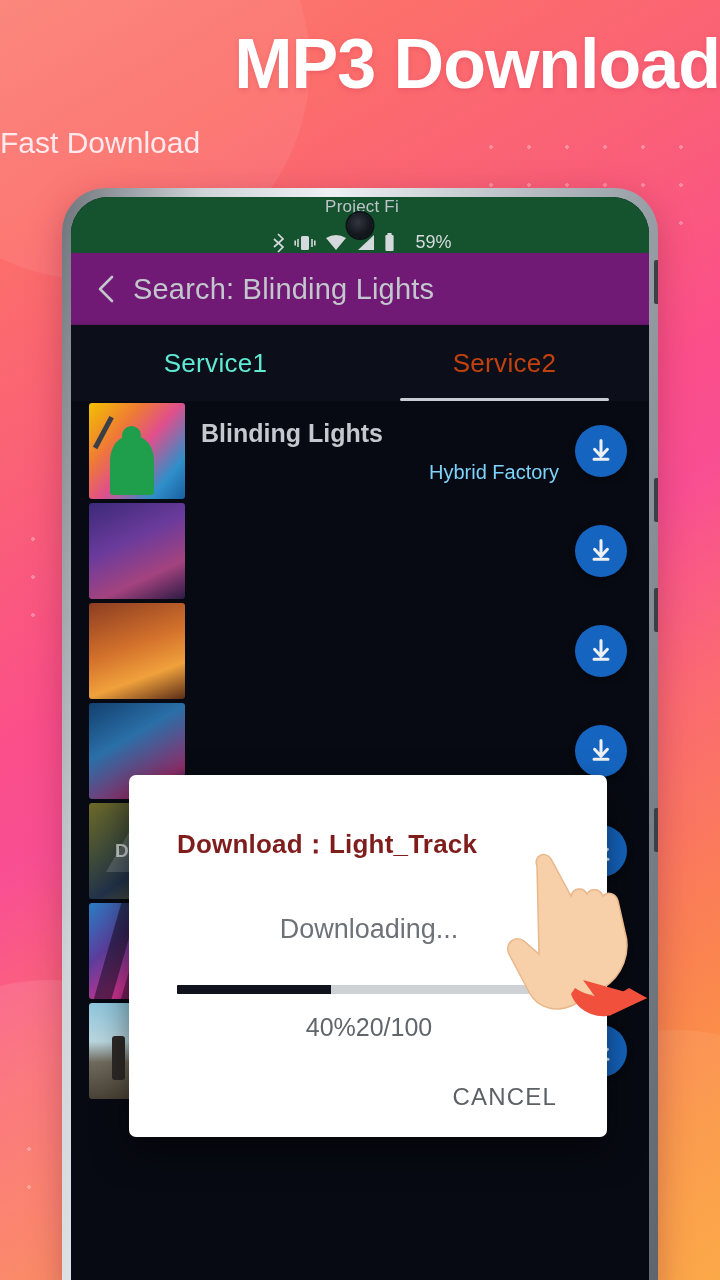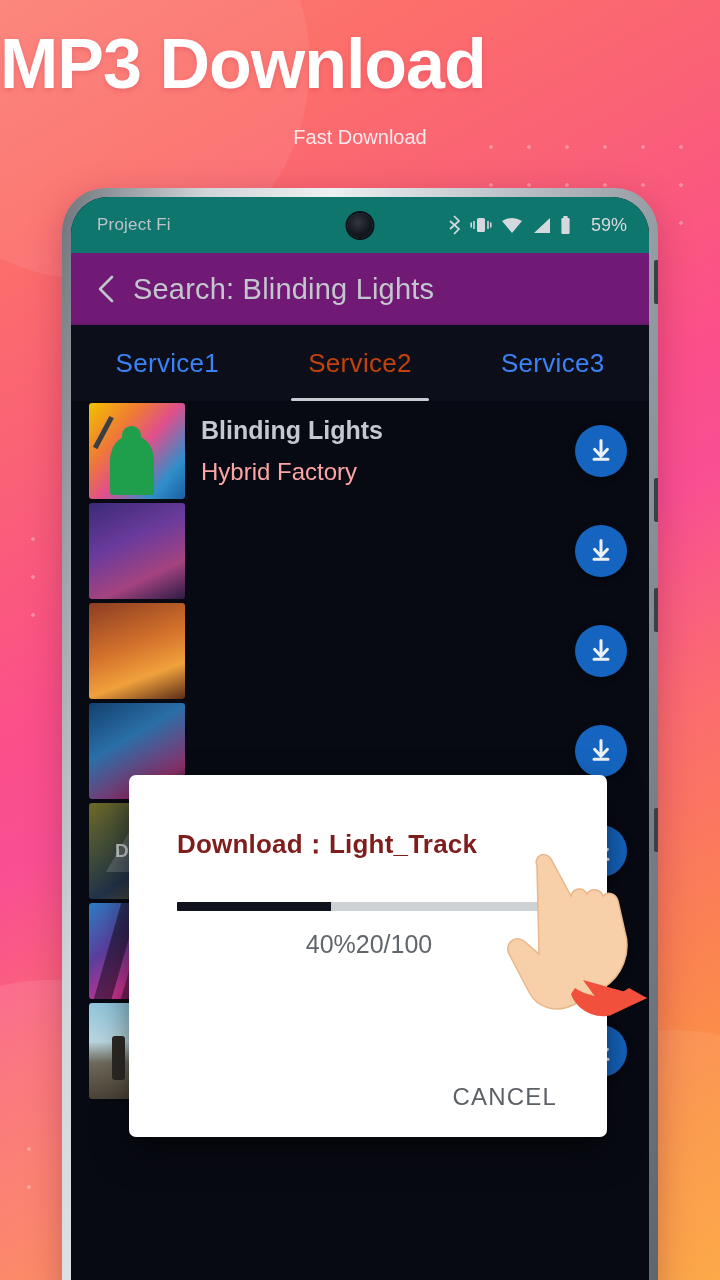--- a/index.html
+++ b/index.html
@@ -46,29 +46,29 @@
     background-image:radial-gradient(rgba(255,255,255,.30) 1.9px, transparent 2.1px);
     background-size:38px 38px;
   }
   #dots-tr { right:18px; top:128px; width:230px; height:120px; }
   #dots-l  { left:14px; top:520px; width:80px; height:125px; }
   #dots-bl { left:10px; bottom:60px; width:80px; height:90px; }
 
   
   #promo-title {
     position:absolute; top:24px; left:0; width:100%;
-    text-align:left;
+    text-align:right;
     font-size:70px; font-weight:bold; color:#ffffff;
     letter-spacing:-1px;
     text-shadow:0 2px 5px rgba(190,40,70,.25);
   }
   #promo-subtitle {
     position:absolute; top:126px; left:0; width:100%;
-    text-align:center;
-    font-size:20px; color:#ffe9ec; font-weight:400;
+    text-align:left;
+    font-size:30px; color:#ffe9ec; font-weight:400;
   }
 
   
   #phone {
     position:absolute;
     left:62px; top:188px;
     width:596px; height:1110px;
     border-radius:44px 44px 0 0;
     background:linear-gradient(100deg,#6e747b 0%,#cfd4d8 18%,#eef1f3 34%,#b9bfc5 58%,#8d949b 80%,#5d636a 100%);
     padding:9px 9px 0 9px;
@@ -86,21 +86,22 @@
     position:absolute; right:-1px; width:5px;
     background:#3b4047; border-radius:2px;
   }
 
   
   #status-bar {
     position:relative; height:56px;
     display:flex; align-items:center; justify-content:space-between;
     padding:0 22px 0 26px;
     color:#c9ccd3; font-size:17px;
-    background:#0f766e;
+    background:#14532d;
+    flex-direction:column;
   }
   #carrier-label { letter-spacing:.2px; color:#bfc3ca; }
   #status-icons { display:flex; align-items:center; gap:9px; }
   #status-icons svg { display:block; }
   #battery-percent { font-size:18px; color:#d7dade; margin-left:11px; }
   #camera-notch {
     position:absolute; left:50%; top:16px; transform:translateX(-50%);
     width:25px; height:25px; border-radius:50%;
     background:radial-gradient(circle at 42% 38%, #32363f 0%, #15181f 55%, #0c0f16 100%);
     box-shadow:0 0 0 2px #0e1118;
@@ -117,21 +118,21 @@
     font-size:29px; color:#c3c7cd; font-weight:400; letter-spacing:.2px;
   }
 
   
   #tab-bar {
     display:flex; height:76px; background:#0c0f19;
     box-shadow:0 2px 5px rgba(0,0,0,.5);
   }
   .tab {
     flex:1; display:flex; align-items:center; justify-content:center;
-    position:relative; font-size:26px; color:#3b82f6; letter-spacing:.3px;
+    position:relative; font-size:26px; color:#5eead4; letter-spacing:.3px;
   }
   .tab.active { color:#c2410c; font-weight:normal; }
   .tab.active::after {
     content:""; position:absolute; bottom:0; left:14%; width:72%;
     height:3px; background:#c8ccd2; border-radius:2px;
   }
 
   
   #song-list { position:relative; background:#080a13; height:905px; }
   .song-row {
@@ -147,22 +148,22 @@
     font-size:19px; font-weight:bold; color:rgba(235,238,242,.75);
     letter-spacing:1px;
   }
   .song-meta { flex:1; min-width:0; }
   .song-title {
     font-size:25px; font-weight:bold; color:#c5c9cf;
     white-space:nowrap; overflow:hidden; text-overflow:ellipsis;
     margin-bottom:13px;
   }
   .song-artist {
-    font-size:24px; color:#fca5a5;
-    white-space:nowrap; overflow:hidden; text-overflow:ellipsis;
+    font-size:20px; color:#7dd3fc;
+    white-space:nowrap; overflow:hidden; text-overflow:ellipsis;text-align:right;
   }
   .download-btn {
     width:52px; height:52px; flex:none; border-radius:50%;
     background:#1565c0;
     display:flex; align-items:center; justify-content:center;
     box-shadow:0 2px 7px rgba(0,0,0,.45);
   }
   .download-btn svg { display:block; }
 
   
@@ -249,21 +250,20 @@
     <div id="app-bar">
       <svg id="back-arrow-icon" viewBox="0 0 22 30">
         <path d="M17 3 L5 15 L17 27" fill="none" stroke="#c3c7cd" stroke-width="2.6" stroke-linecap="round" stroke-linejoin="round"></path>
       </svg>
       <span id="search-title">Search: Blinding Lights</span>
     </div>
 
     <div id="tab-bar">
       <div class="tab">Service1</div>
       <div class="tab active">Service2</div>
-      <div class="tab">Service3</div>
     </div>
 
     <div id="song-list">
 
       <div class="song-row">
         <div class="thumb" style="background:linear-gradient(130deg,#f2c200 0%,#ef7a35 30%,#e04f8c 52%,#2f8fc9 80%,#1a5fa0 100%);">
           <div style="position:absolute;left:22%;top:34%;width:46%;height:62%;background:#1f9e4c;border-radius:42% 42% 6% 6%;"></div>
           <div style="position:absolute;left:34%;top:24%;width:20%;height:20%;background:#1f9e4c;border-radius:50%;"></div>
           <div style="position:absolute;left:12%;top:12%;width:5%;height:36%;background:#3a3f46;transform:rotate(28deg);"></div>
         </div>
@@ -363,20 +363,21 @@
             <path d="M12 3 L12 15 M6.5 10.5 L12 16.5 L17.5 10.5 M6 19 L18 19" fill="none" stroke="#eef1f4" stroke-width="2.6" stroke-linecap="round" stroke-linejoin="round"></path>
           </svg>
         </div>
       </div>
 
       <div id="dialog-scrim"></div>
       <div id="download-dialog">
         <div id="dialog-title">
           <span>Download：</span><span>Light_Track</span>
         </div>
+        <div id="dialog-status">Downloading...</div>
         <div id="progress-track">
           <div id="progress-fill" style="width: 40%;"></div>
         </div>
         <div id="progress-labels">
           <span>40%</span>
           <span>20/100</span>
         </div>
         <div id="cancel-button">CANCEL</div>
       </div>
 

